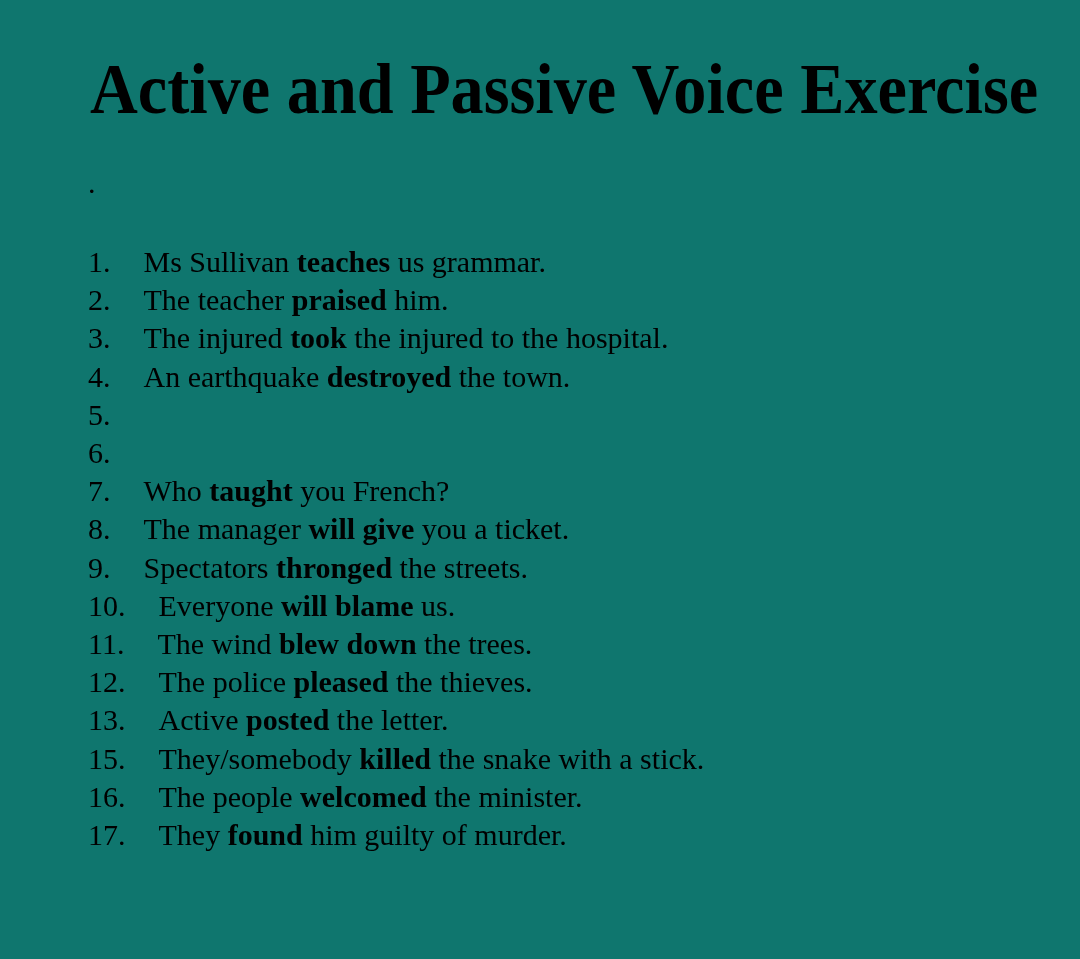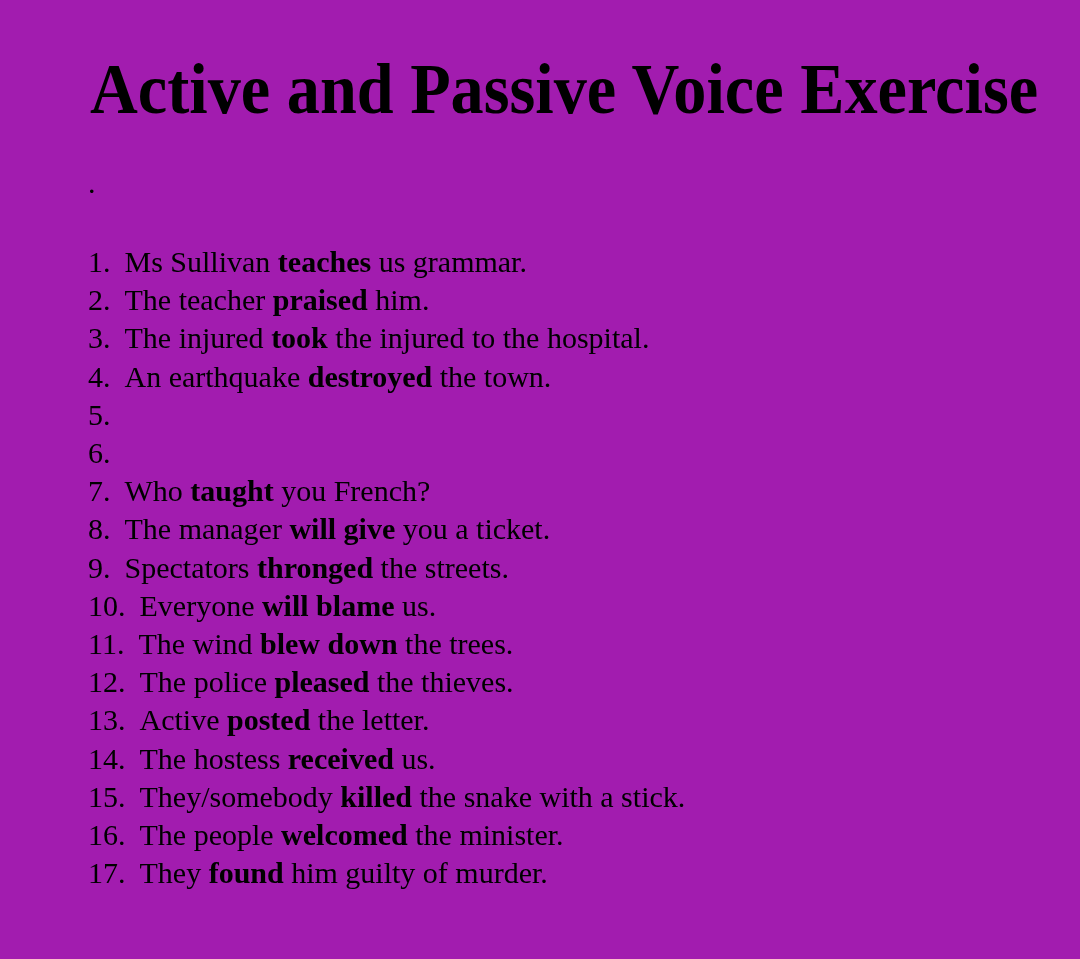--- a/index.html
+++ b/index.html
@@ -9,21 +9,21 @@
     width: 1080px;
     height: 959px;
     overflow: hidden;
     font-family: "Liberation Serif", serif;
     color: #000000;
   }
   .page {
     position: relative;
     width: 1080px;
     height: 959px;
-    background: #a21caf;
+    background: #0f766e;
   }
   .doc-title {
     position: absolute;
     left: 90px;
     top: 53px;
     margin: 0;
     font-size: 72px;
     font-weight: bold;
     line-height: 72px;
     white-space: nowrap;
@@ -50,21 +50,21 @@
     line-height: 38.2px;
   }
   .exercise-list li {
     display: flex;
     white-space: nowrap;
   }
   .item-number {
     flex: none;
   }
   .item-sentence {
-    margin-left: 14px;
+    margin-left: 33px;
   }
   .item-sentence b {
     font-weight: bold;
   }
 </style>
 </head>
 <body>
 
 <div class="page">
   <h1 class="doc-title">Active and Passive Voice Exercise</h1>
@@ -116,24 +116,20 @@
       </li>
       <li>
         <span class="item-number">12.</span>
         <span class="item-sentence"><span>The police </span><b>pleased</b><span> the thieves.</span></span>
       </li>
       <li>
         <span class="item-number">13.</span>
         <span class="item-sentence"><span>Active </span><b>posted</b><span> the letter.</span></span>
       </li>
       <li>
-        <span class="item-number">14.</span>
-        <span class="item-sentence"><span>The hostess </span><b>received</b><span> us.</span></span>
-      </li>
-      <li>
         <span class="item-number">15.</span>
         <span class="item-sentence"><span>They/somebody </span><b>killed</b><span> the snake with a stick.</span></span>
       </li>
       <li>
         <span class="item-number">16.</span>
         <span class="item-sentence"><span>The people </span><b>welcomed</b><span> the minister.</span></span>
       </li>
       <li>
         <span class="item-number">17.</span>
         <span class="item-sentence"><span>They </span><b>found</b><span> him guilty of murder.</span></span>

